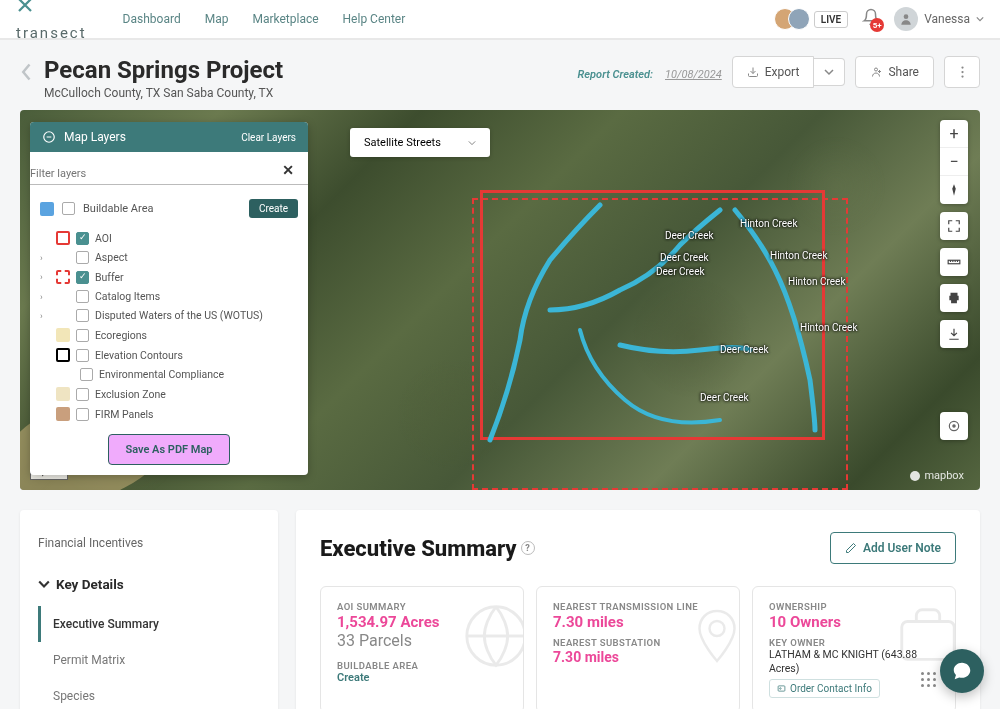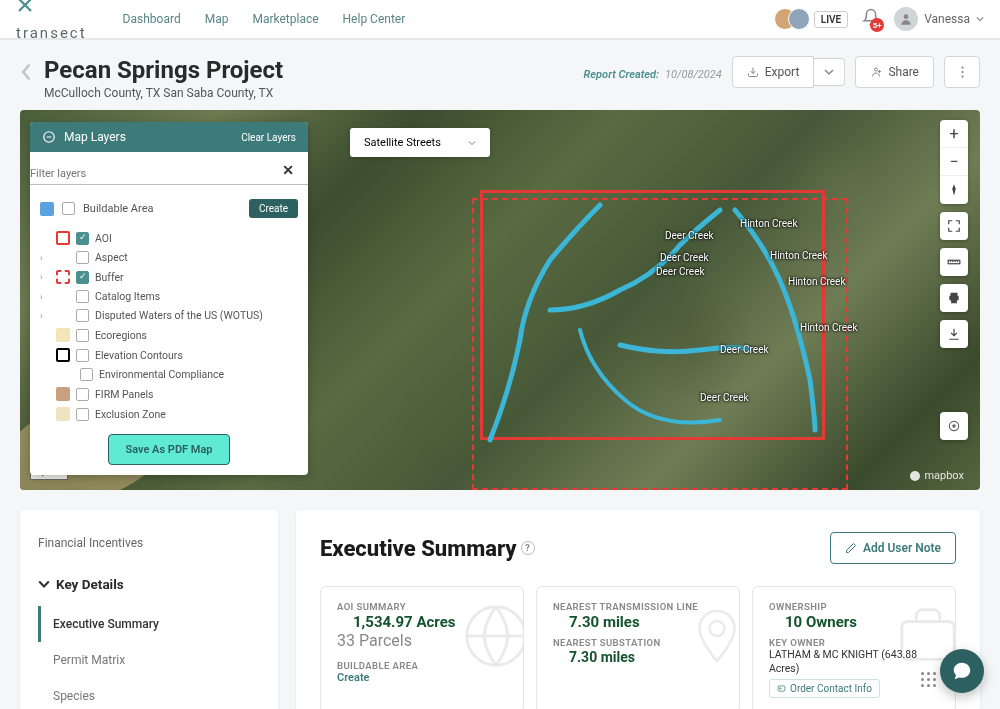--- a/index.html
+++ b/index.html
@@ -26,21 +26,21 @@
 .chevron-down { width: 8px; height: 8px; }
 
 
 .header-bar { padding: 16px 20px 10px 20px; display: flex; align-items: flex-start; }
 .back-chevron { color: #c0c5c8; margin-right: 10px; margin-top: 6px; cursor: pointer; }
 .title-block { flex: 0 0 auto; }
 .project-title { font-size: 24px; font-weight: 700; color: #2a2a2a; }
 .project-sub { font-size: 12px; color: #555; margin-top: 2px; }
 .header-actions { margin-left: auto; display: flex; align-items: center; gap: 10px; }
 .report-created { font-size: 11px; color: #4a9090; font-style: italic; font-weight: 600; }
-.report-date { font-size: 11px; color: #999; font-style: italic; margin-left: 2px; }
+.report-date { font-size: 11px; color: #999; font-style: italic; margin-left: 8px; text-decoration: underline; }
 .btn-outline { background: #fff; border: 1px solid #d5d5d5; border-radius: 4px; padding: 8px 14px; font-size: 12px; color: #555; display: flex; align-items: center; gap: 6px; cursor: pointer; }
 .btn-split-right { border-left: none; border-radius: 0 4px 4px 0; padding: 8px 10px; margin-left: -10px; }
 .btn-outline.export { border-radius: 4px 0 0 4px; }
 .btn-icon-only { width: 36px; justify-content: center; }
 
 
 .map-area { position: relative; margin: 0 20px; height: 380px; border-radius: 4px; overflow: hidden; background: linear-gradient(135deg, #4a5d3a 0%, #6b7a4f 15%, #3d4d2e 30%, #5a6b42 45%, #475838 60%, #6f7d55 75%, #3a4a2c 90%, #556640 100%); }
 .satellite-texture { position: absolute; inset: 0; opacity: 0.5; background-image: radial-gradient(circle at 20% 30%, rgba(140,155,100,.4) 0, transparent 40px), radial-gradient(circle at 70% 60%, rgba(60,70,40,.5) 0, transparent 60px), radial-gradient(circle at 85% 20%, rgba(120,135,90,.35) 0, transparent 50px), radial-gradient(circle at 45% 80%, rgba(80,95,55,.45) 0, transparent 55px), radial-gradient(circle at 10% 85%, rgba(180,165,120,.3) 0, transparent 70px); }
 .tan-patch { position: absolute; left: -20px; bottom: -10px; width: 180px; height: 100px; background: #c9b178; opacity: 0.55; transform: rotate(-15deg); border-radius: 50% 40% 60% 30%; }
 
@@ -57,21 +57,21 @@
 .layer-checkbox { width: 13px; height: 13px; border: 1px solid #aaa; border-radius: 2px; flex-shrink: 0; }
 .layer-checkbox.checked { background: #4a9090; border-color: #4a9090; position: relative; }
 .layer-checkbox.checked::after { content: '✓'; color: #fff; font-size: 9px; position: absolute; top: -1px; left: 2px; }
 .layer-label { font-size: 11px; color: #555; flex: 1; }
 .create-btn { background: #2d6060; color: #fff; font-size: 10px; padding: 4px 10px; border: none; border-radius: 3px; cursor: pointer; }
 .layers-list { max-height: 198px; overflow: hidden; padding: 2px 0 6px; }
 .layer-row { padding: 3px 10px; display: flex; align-items: center; gap: 6px; }
 .expand-caret { width: 10px; font-size: 9px; color: #888; }
 .layer-row .layer-label { font-size: 10.5px; }
 .save-pdf-row { padding: 10px; display: flex; justify-content: center; }
-.save-pdf-btn { border: 1px solid #2d6060; color: #2d6060; background: #5eead4; font-size: 11px; font-weight: 600; padding: 8px 16px; border-radius: 4px; cursor: pointer; }
+.save-pdf-btn { border: 1px solid #2d6060; color: #2d6060; background: #f0abfc; font-size: 11px; font-weight: 600; padding: 8px 16px; border-radius: 4px; cursor: pointer; }
 
 
 .map-style-select { position: absolute; top: 18px; left: 330px; background: #fff; border-radius: 3px; padding: 8px 14px; font-size: 11px; min-width: 140px; display: flex; align-items: center; justify-content: space-between; z-index: 5; box-shadow: 0 1px 4px rgba(0,0,0,.2); cursor: pointer; }
 
 
 .map-controls { position: absolute; top: 10px; right: 12px; display: flex; flex-direction: column; gap: 8px; z-index: 5; }
 .ctrl-group { background: #fff; border-radius: 4px; box-shadow: 0 1px 4px rgba(0,0,0,.3); display: flex; flex-direction: column; }
 .ctrl-btn { width: 28px; height: 28px; display: flex; align-items: center; justify-content: center; font-size: 16px; color: #444; cursor: pointer; border-bottom: 1px solid #eee; }
 .ctrl-btn:last-child { border-bottom: none; }
 .ctrl-single { background: #fff; border-radius: 4px; box-shadow: 0 1px 4px rgba(0,0,0,.3); width: 28px; height: 28px; display: flex; align-items: center; justify-content: center; cursor: pointer; }
@@ -98,21 +98,21 @@
 .main-panel { flex: 1; background: #fff; border-radius: 4px; padding: 22px 24px; box-shadow: 0 1px 3px rgba(0,0,0,.08); }
 .main-header { display: flex; align-items: center; justify-content: space-between; }
 .es-title { font-size: 22px; font-weight: 800; color: #1a1a1a; display: flex; align-items: center; gap: 4px; }
 .help-circle { width: 14px; height: 14px; border: 1px solid #bbb; border-radius: 50%; font-size: 9px; color: #888; display: flex; align-items: center; justify-content: center; }
 .add-note-btn { border: 1px solid #3d7a7a; color: #3d7a7a; background: #fff; padding: 8px 14px; font-size: 12px; font-weight: 600; border-radius: 4px; display: flex; align-items: center; gap: 6px; cursor: pointer; }
 
 .cards { display: flex; gap: 12px; margin-top: 22px; }
 .card { flex: 1; border: 1px solid #e5e5e5; border-radius: 6px; padding: 14px 16px; position: relative; overflow: hidden; min-height: 112px; }
 .card-bg-icon { position: absolute; right: -8px; top: 14px; opacity: .08; }
 .card-label { font-size: 9.5px; color: #888; letter-spacing: .4px; font-weight: 600; }
-.card-value { font-size: 15px; font-weight: 700; color: #14532d; margin-top: 1px; margin-left: 16px; }
+.card-value { font-size: 15px; font-weight: 700; color: #ec4899; margin-top: 1px; }
 .card-sub { font-size: 16px; color: #888; margin-top: 0; }
 .card-sublabel { font-size: 9.5px; color: #888; letter-spacing: .4px; font-weight: 600; margin-top: 10px; }
 .card-sublabel2 { font-size: 9.5px; color: #888; letter-spacing: .4px; font-weight: 600; margin-top: 6px; }
 .card-link { font-size: 11px; color: #3d7a7a; font-weight: 600; cursor: pointer; }
 .order-link { font-size: 10px; color: #3d7a7a; border: 1px solid #cfe0e0; padding: 3px 7px; border-radius: 3px; display: inline-flex; align-items: center; gap: 4px; margin-top: 4px; cursor: pointer; }
 
 
 .chat-fab { position: absolute; right: 16px; bottom: 16px; width: 44px; height: 44px; border-radius: 50%; background: #2d6060; display: flex; align-items: center; justify-content: center; box-shadow: 0 4px 12px rgba(0,0,0,.25); z-index: 50; cursor: pointer; }
 .drag-handle { position: absolute; right: 64px; bottom: 22px; display: grid; grid-template-columns: repeat(3, 3px); gap: 3px; z-index: 50; }
 .drag-handle span { width: 3px; height: 3px; background: #888; border-radius: 50%; }
@@ -290,29 +290,29 @@
           <div class="layer-checkbox"></div>
           <span class="layer-label">Elevation Contours</span>
         </div>
         <div class="layer-row">
           <span style="width:34px"></span>
           <div class="layer-checkbox"></div>
           <span class="layer-label">Environmental Compliance</span>
         </div>
         <div class="layer-row">
           <span class="expand-caret"></span>
+          <div class="color-swatch" style="background:#efe4c2"></div>
+          <div class="layer-checkbox"></div>
+          <span class="layer-label">Exclusion Zone</span>
+        </div>
+        <div class="layer-row">
+          <span class="expand-caret"></span>
           <div class="color-swatch" style="background:#c99f7d"></div>
           <div class="layer-checkbox"></div>
           <span class="layer-label">FIRM Panels</span>
-        </div>
-        <div class="layer-row">
-          <span class="expand-caret"></span>
-          <div class="color-swatch" style="background:#efe4c2"></div>
-          <div class="layer-checkbox"></div>
-          <span class="layer-label">Exclusion Zone</span>
         </div>
       </div>
     <div class="save-pdf-row">
       <button class="save-pdf-btn">Save As PDF Map</button>
     </div>
   </div>
 
   <div class="map-style-select">
     <span>Satellite Streets</span>
     <svg width="8" height="8" viewBox="0 0 10 10">

